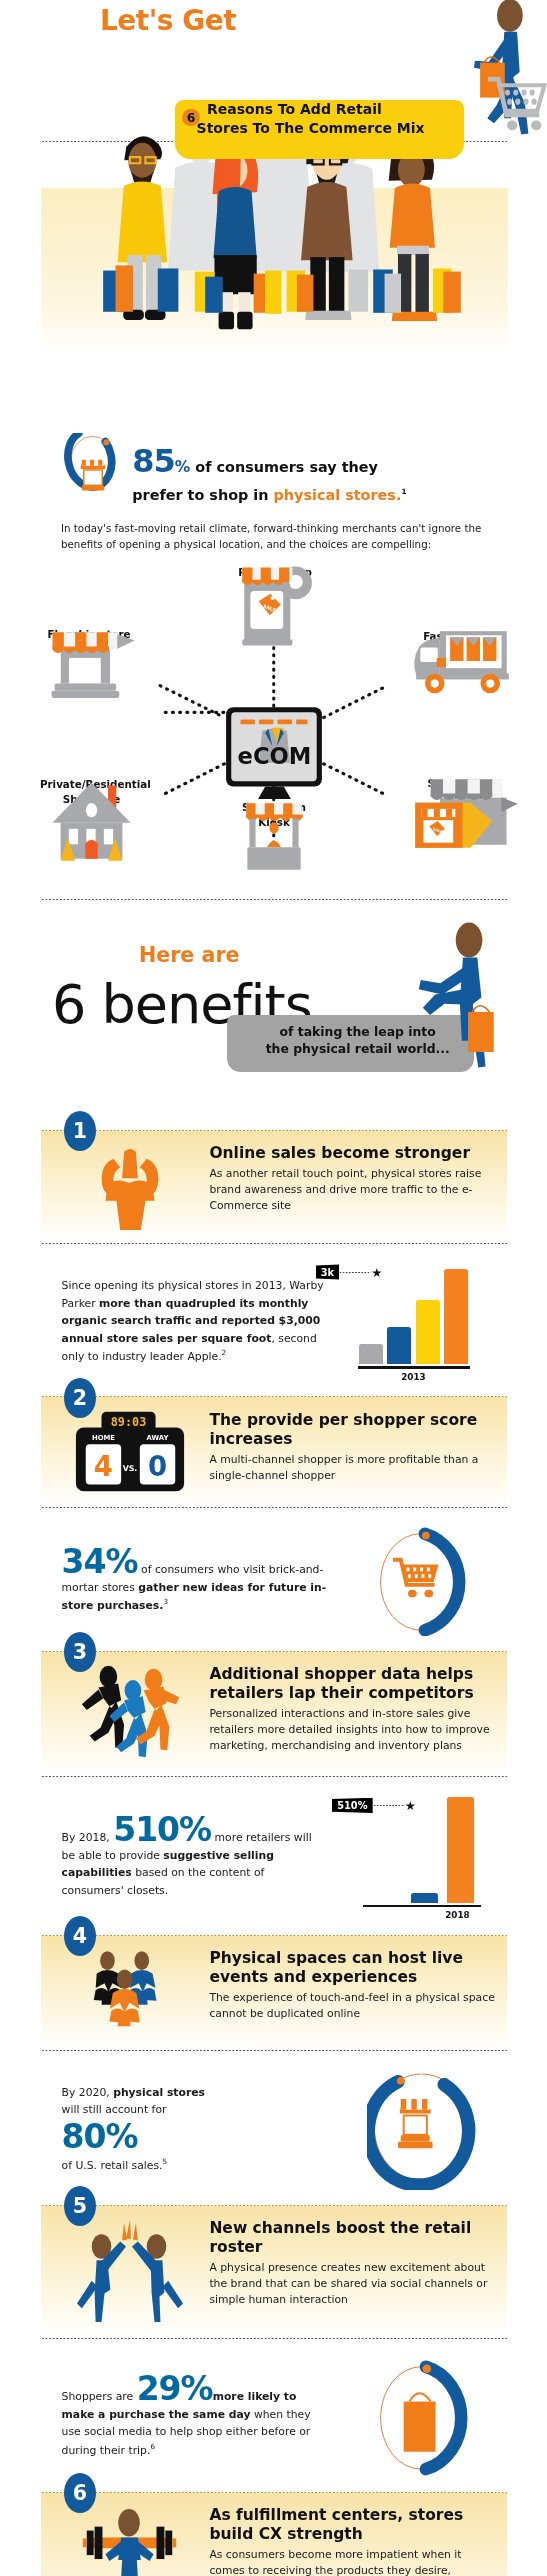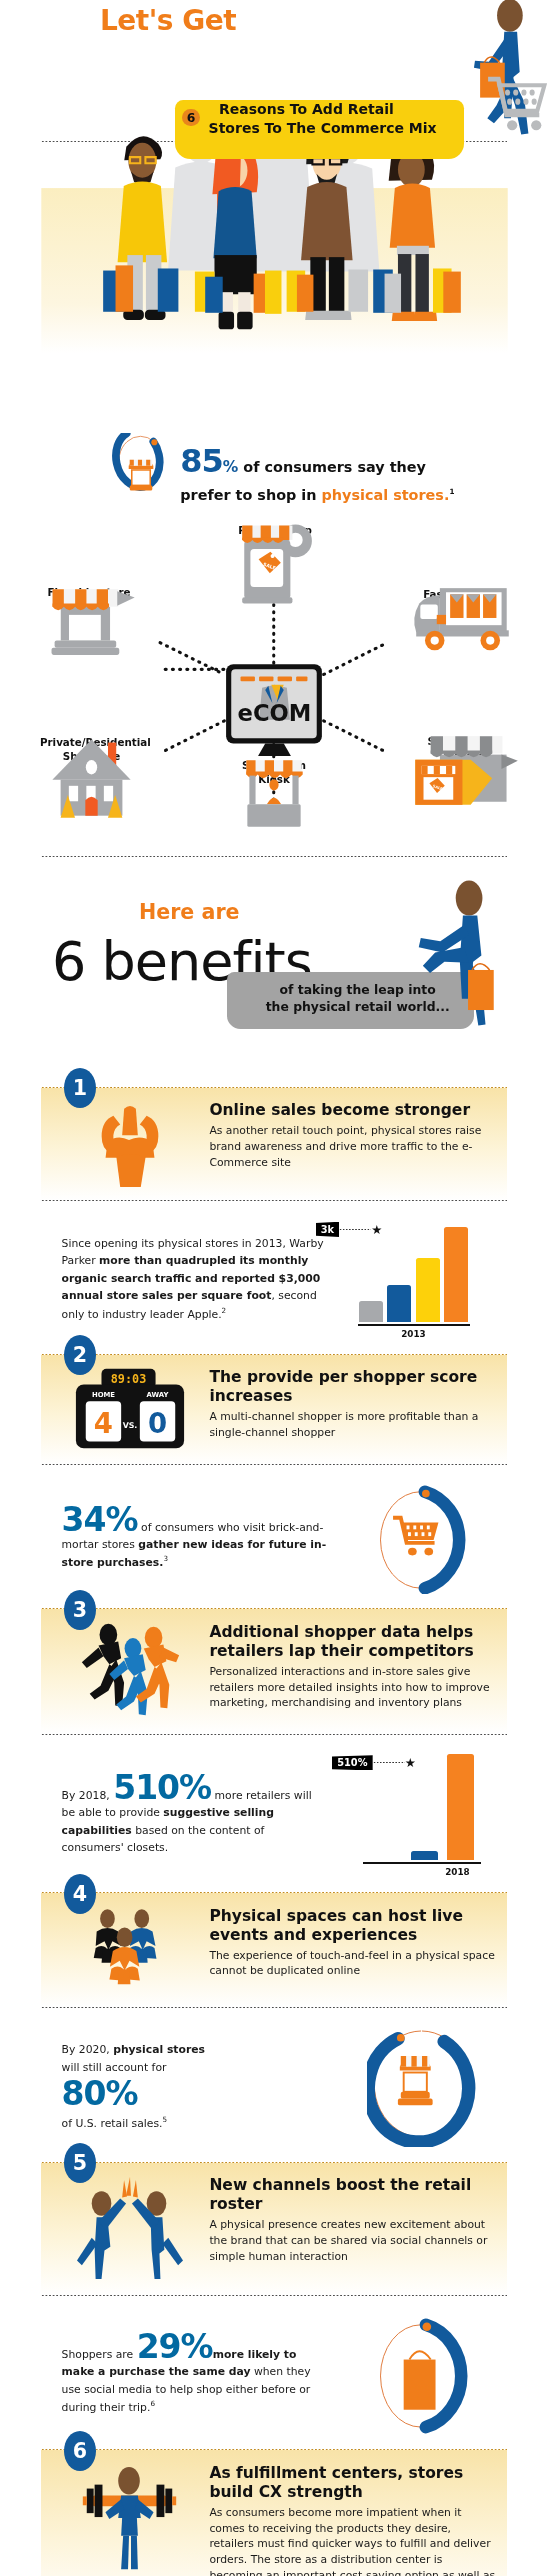--- a/index.html
+++ b/index.html
@@ -53,21 +53,20 @@
     border-radius: 8.2px 8.2px 15.5px 15.5px;
     z-index: 1;
   }
   .yellow-banner .bn-line {
     font-family: "DejaVu Sans", sans-serif;
     font-weight: bold;
     font-size: 14px;
     color: #111;
     padding-left: 21.6px;
     line-height: 1.35;
-    margin-left: 12px;
   }
   .yellow-banner .bn-line:first-of-type { padding-top: 6.2px; }
   .circ-6 {
     position: absolute;
     left: 7.2px; top: 8.8px;
     width: 17.5px; height: 17.5px;
     border-radius: 50%;
     background: #e8861c;
     color: #111;
     font-family: "DejaVu Sans", sans-serif;
@@ -403,21 +402,21 @@
           <path d="M804 440 h42 l2 18 h-46 Z" fill="#f07d1a"></path>
           <rect x="724" y="358" width="38" height="84" fill="#125a9c"></rect>
           <rect x="746" y="366" width="32" height="76" fill="#c9cbcd"></rect>
           <rect x="840" y="356" width="36" height="86" fill="#f9cf0d"></rect>
           <rect x="860" y="362" width="34" height="80" fill="#f07d1a"></rect>
         </g>
       </svg>
     </div>
   </section>
 
-  <section style="position:relative; margin-top:67px;padding-left:48px;">
+  <section style="position:relative; margin-top:67px;">
     <div class="stat85">
       <div class="ring-blue">
         <svg viewBox="0 0 118 150" width="61" height="77">
           <path d="M18 44 a42 48 0 1 0 82 0 a42 48 0 0 0 -82 0" fill="none" stroke="#e0793a" stroke-width="1.5"></path>
           <path d="M18 50 a42 55 0 1 0 84 0 a42 55 0 0 0 -84 0" fill="none" stroke="#125a9c" stroke-width="15" stroke-dasharray="180 60" stroke-linecap="round" transform="rotate(-12 60 80)"></path>
           <circle cx="86" cy="18" r="6" fill="#f07d1a"></circle>
           <g transform="translate(36,52)">
             <path d="M0 12 q6 -14 12 0 q6 -14 12 0 q6 -14 12 0 q6 -14 12 0 l0 6 -48 0 Z" fill="#f07d1a"></path>
             <rect x="2" y="0" width="44" height="12" fill="#f4f4f4"></rect>
             <path d="M2 0 h8 v12 h-8z M18 0 h8 v12 h-8z M34 0 h8 v12 h-8z" fill="#f07d1a"></path>
@@ -429,20 +428,21 @@
       <div class="stat85-text">
         <div class="stat85-line">
           <span class="big85">85</span><span class="pct-sm">%</span><span> of consumers say they</span>
         </div>
         <div class="stat85-line">
           <span>prefer to shop in </span><span class="orange">physical stores.</span><span class="sup">1</span>
         </div>
       </div>
     </div>
 
+    <p class="intro-para">In today's fast-moving retail climate, forward-thinking merchants can't ignore the benefits of opening a physical location, and the choices are compelling:</p>
   </section>
 
   <section class="hub">
     <svg viewBox="0 0 1063 690" width="548" height="355">
       <g stroke="#111" stroke-width="6" stroke-dasharray="2 12" stroke-linecap="round" fill="none">
         <line x1="531" y1="160" x2="531" y2="300"></line>
         <line x1="320" y1="300" x2="440" y2="300"></line>
         <line x1="310" y1="248" x2="435" y2="310"></line>
         <line x1="628" y1="310" x2="752" y2="248"></line>
         <line x1="435" y1="400" x2="312" y2="462"></line>

